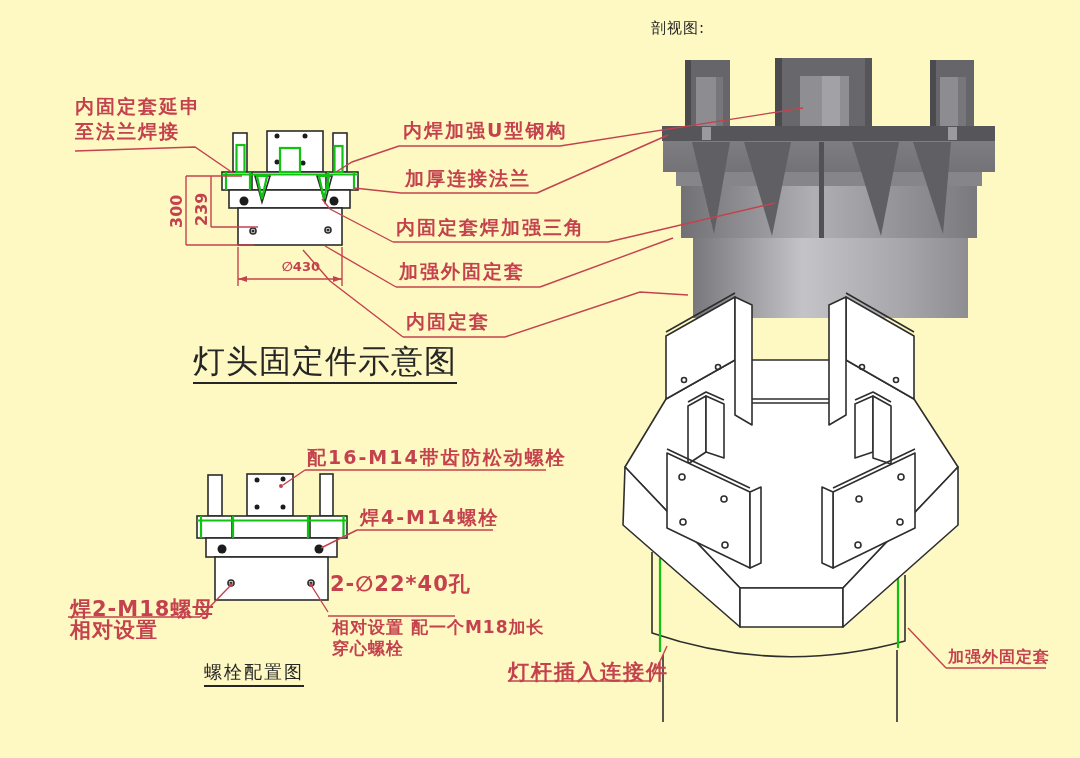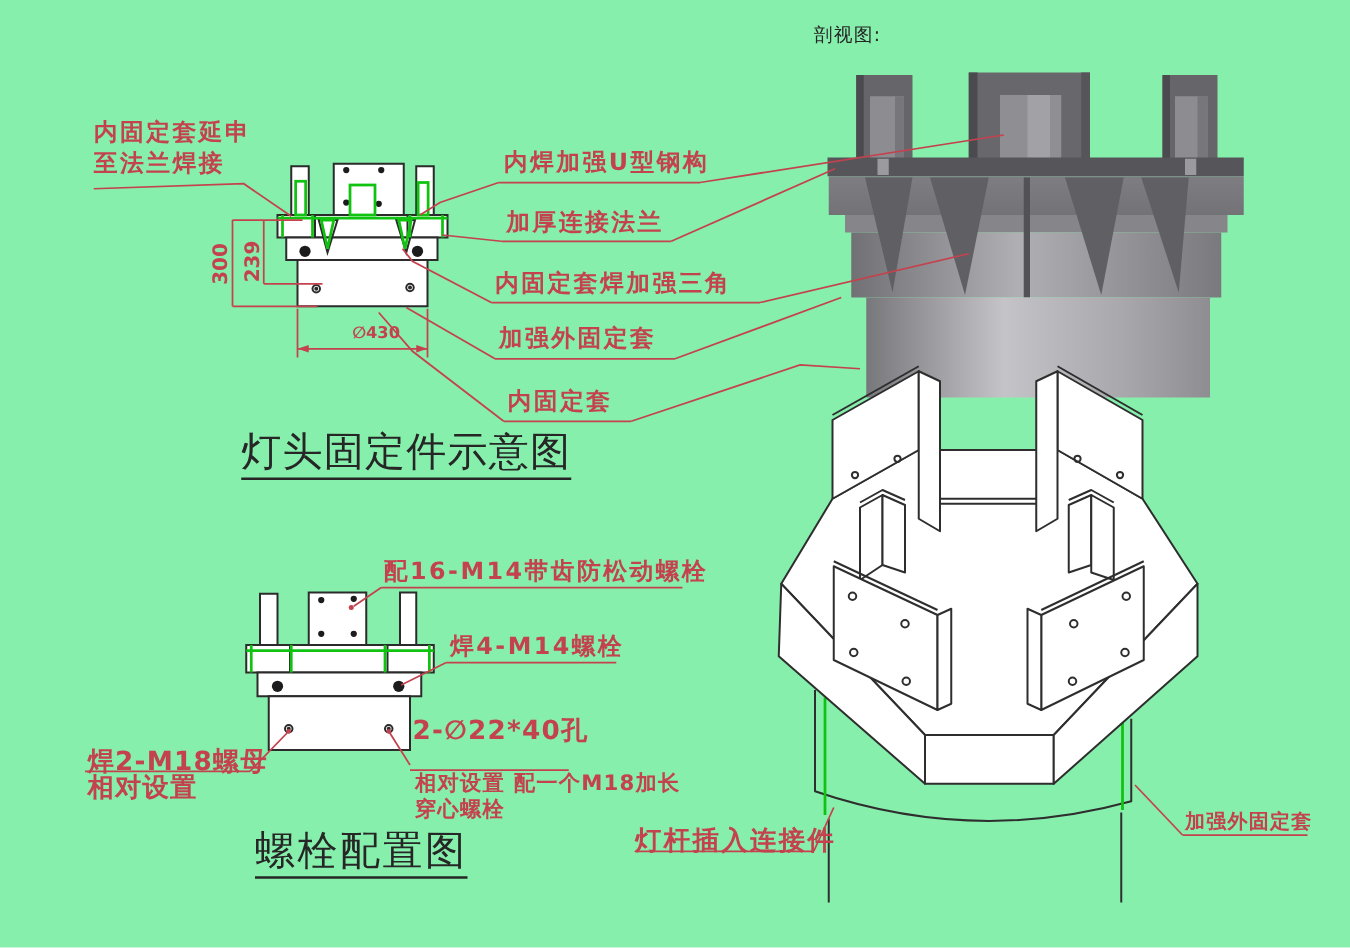--- a/index.html
+++ b/index.html
@@ -1,28 +1,28 @@
 <!DOCTYPE html>
 <html><head>
 <meta charset="utf-8">
 <style>
   html,body{margin:0;padding:0;background:#ffffff;}
   #canvas{
-    position:relative;width:1080px;height:758px;background:#86efac;overflow:hidden;
+    position:relative;width:1080px;height:758px;background:#fef9c3;overflow:hidden;
     font-family:"DejaVu Sans","Liberation Sans",sans-serif;
   }
   #linework{position:absolute;left:0;top:0;width:1080px;height:758px;}
   .txt{position:absolute;white-space:nowrap;line-height:1.15;}
   .red{color:#c4424e;font-weight:600;}
   .blk{color:#262626;}
   .callout{font-size:19px;letter-spacing:2px;}
   .dim{font-size:16px;font-weight:600;}
   .vdim{width:40px;text-align:center;transform:rotate(-90deg);}
   .title{font-size:32px;letter-spacing:1px;border-bottom:2px solid #262626;padding-bottom:2px;}
-  .title2{font-size:32px;letter-spacing:2px;border-bottom:2px solid #262626;padding-bottom:2px;}
+  .title2{font-size:18px;letter-spacing:2px;border-bottom:2px solid #262626;padding-bottom:2px;}
   .small-red{font-size:21px;letter-spacing:1px;}
   .tiny-red{font-size:17px;letter-spacing:1px;}
 </style>
 </head>
 <body>
 
 <div id="canvas">
 
 <svg id="linework" viewBox="0 0 1080 758" xmlns="http://www.w3.org/2000/svg">
   <defs>

